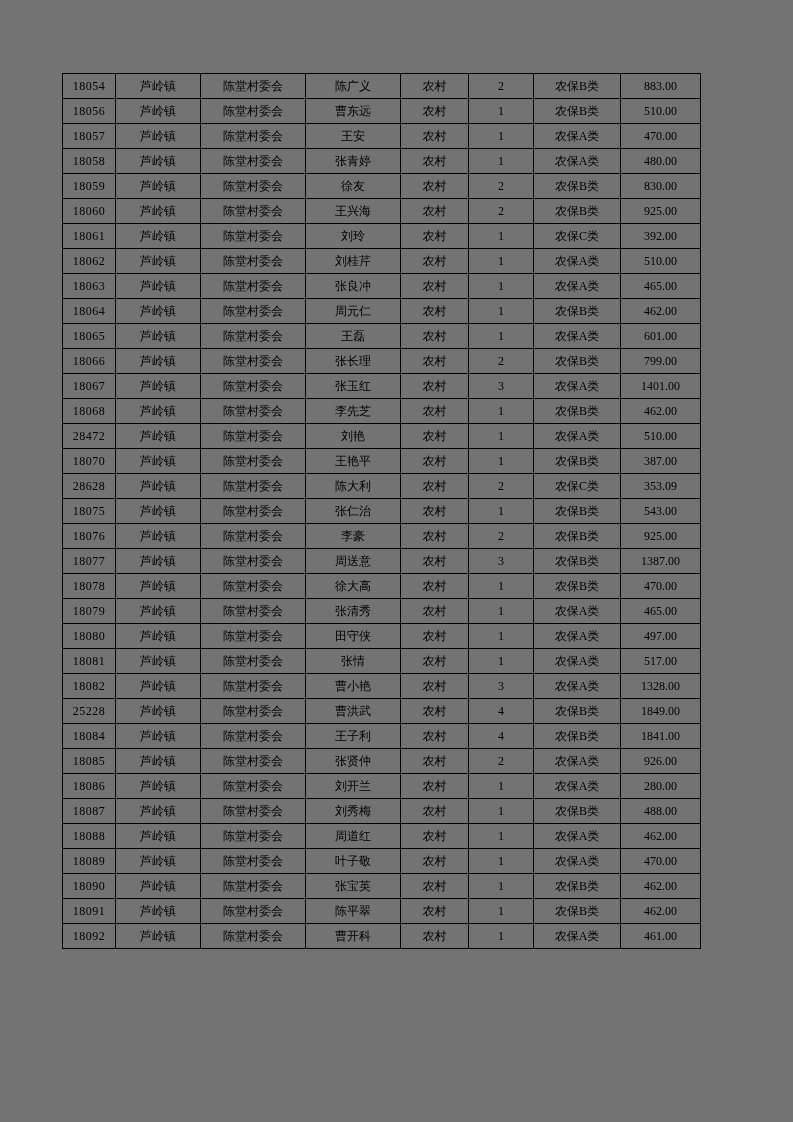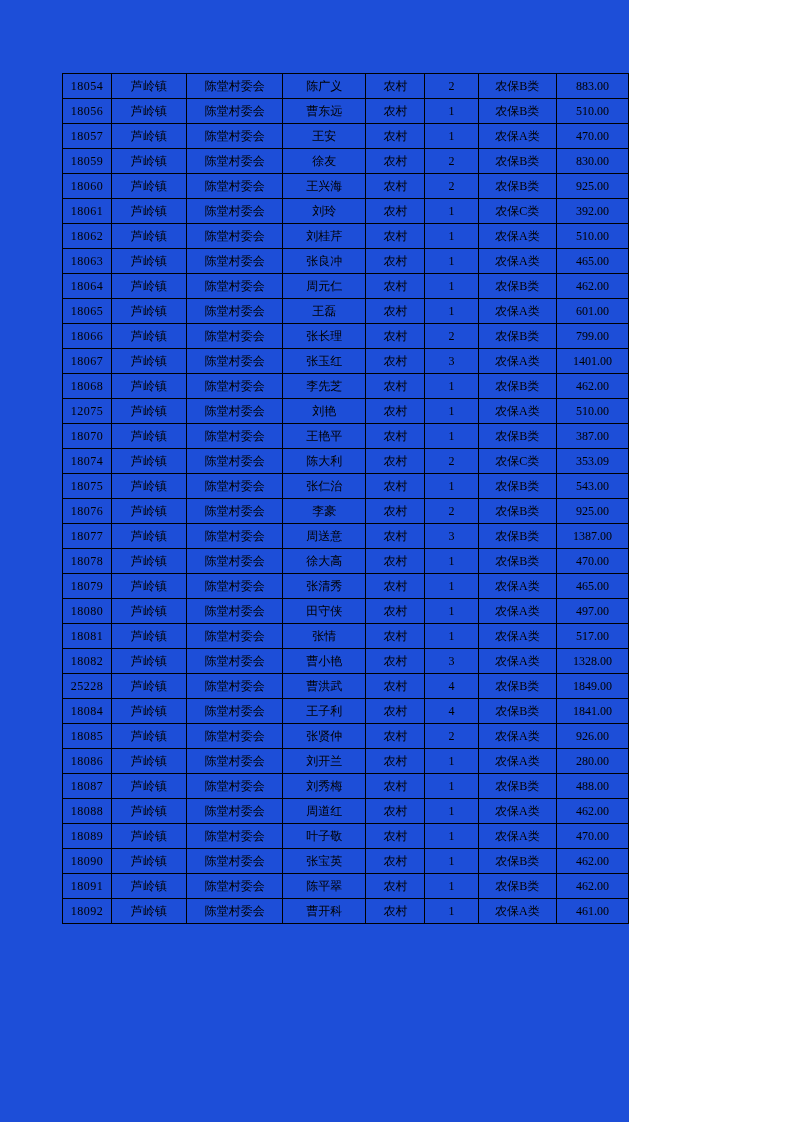--- a/index.html
+++ b/index.html
@@ -2,23 +2,23 @@
 <html><head>
 <meta charset="utf-8">
 <style>
   html, body {
     margin: 0;
     padding: 0;
     background: #ffffff;
   }
   .page {
     position: relative;
-    width: 629px;
+    width: 793px;
     height: 1122px;
-    background: #1d4ed8;
+    background: #737373;
     font-family: "Liberation Serif", "DejaVu Serif", serif;
     color: #000000;
     overflow: hidden;
   }
   table.benefits-table {
     position: absolute;
     left: 62px;
     top: 73px;
     border-collapse: collapse;
     table-layout: fixed;
@@ -81,20 +81,30 @@
           <td class="col-id">18057</td>
           <td class="col-town">芦岭镇</td>
           <td class="col-village">陈堂村委会</td>
           <td class="col-name">王安</td>
           <td class="col-type">农村</td>
           <td class="col-count">1</td>
           <td class="col-category">农保A类</td>
           <td class="col-amount">470.00</td>
         </tr>
         <tr>
+          <td class="col-id">18058</td>
+          <td class="col-town">芦岭镇</td>
+          <td class="col-village">陈堂村委会</td>
+          <td class="col-name">张青婷</td>
+          <td class="col-type">农村</td>
+          <td class="col-count">1</td>
+          <td class="col-category">农保A类</td>
+          <td class="col-amount">480.00</td>
+        </tr>
+        <tr>
           <td class="col-id">18059</td>
           <td class="col-town">芦岭镇</td>
           <td class="col-village">陈堂村委会</td>
           <td class="col-name">徐友</td>
           <td class="col-type">农村</td>
           <td class="col-count">2</td>
           <td class="col-category">农保B类</td>
           <td class="col-amount">830.00</td>
         </tr>
         <tr>
@@ -181,41 +191,41 @@
           <td class="col-id">18068</td>
           <td class="col-town">芦岭镇</td>
           <td class="col-village">陈堂村委会</td>
           <td class="col-name">李先芝</td>
           <td class="col-type">农村</td>
           <td class="col-count">1</td>
           <td class="col-category">农保B类</td>
           <td class="col-amount">462.00</td>
         </tr>
         <tr>
-          <td class="col-id">12075</td>
+          <td class="col-id">28472</td>
           <td class="col-town">芦岭镇</td>
           <td class="col-village">陈堂村委会</td>
           <td class="col-name">刘艳</td>
           <td class="col-type">农村</td>
           <td class="col-count">1</td>
           <td class="col-category">农保A类</td>
           <td class="col-amount">510.00</td>
         </tr>
         <tr>
           <td class="col-id">18070</td>
           <td class="col-town">芦岭镇</td>
           <td class="col-village">陈堂村委会</td>
           <td class="col-name">王艳平</td>
           <td class="col-type">农村</td>
           <td class="col-count">1</td>
           <td class="col-category">农保B类</td>
           <td class="col-amount">387.00</td>
         </tr>
         <tr>
-          <td class="col-id">18074</td>
+          <td class="col-id">28628</td>
           <td class="col-town">芦岭镇</td>
           <td class="col-village">陈堂村委会</td>
           <td class="col-name">陈大利</td>
           <td class="col-type">农村</td>
           <td class="col-count">2</td>
           <td class="col-category">农保C类</td>
           <td class="col-amount">353.09</td>
         </tr>
         <tr>
           <td class="col-id">18075</td>

